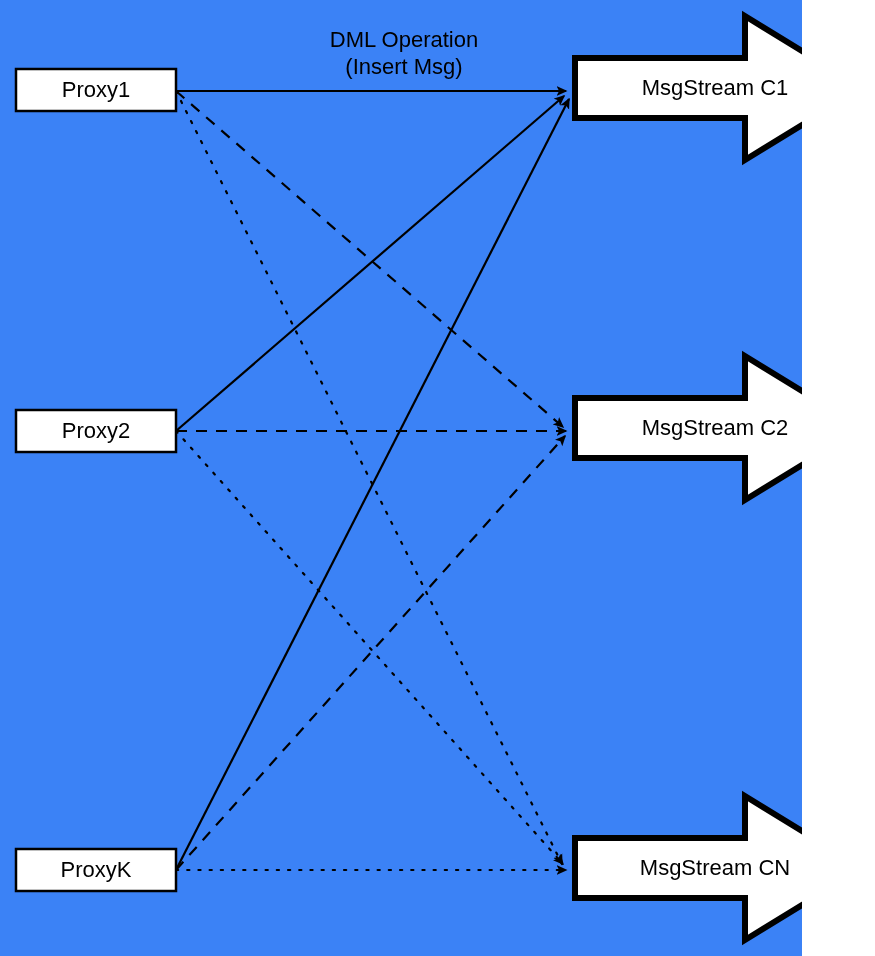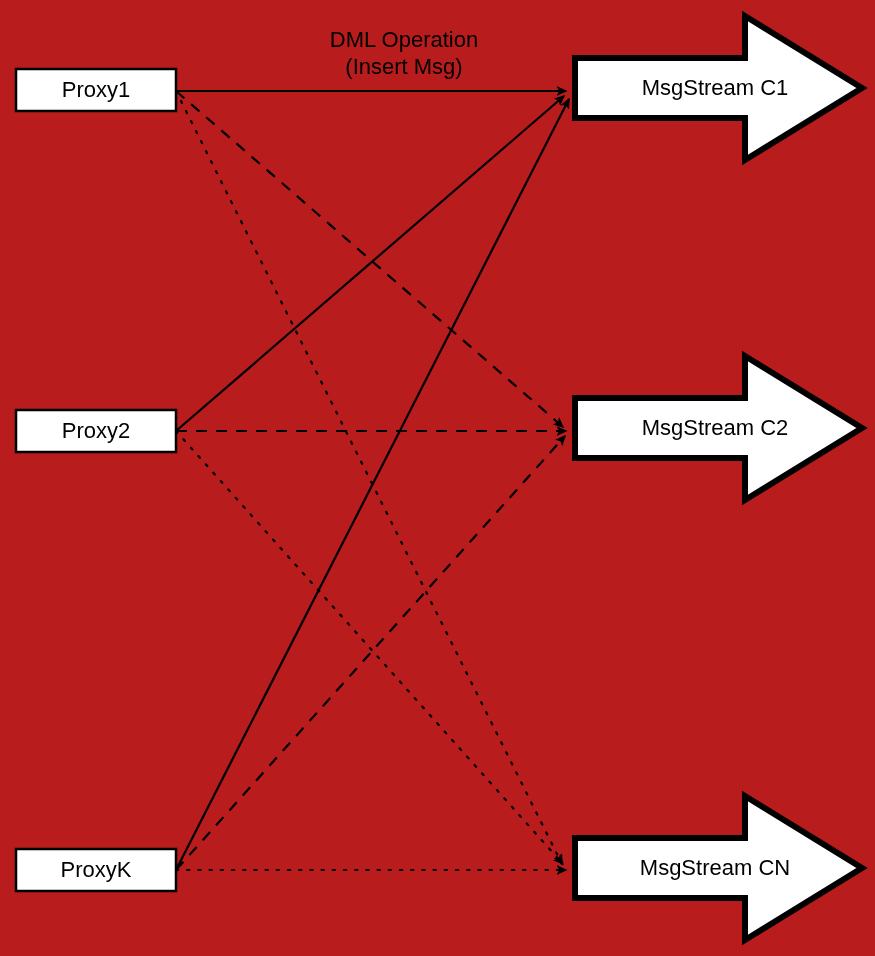--- a/index.html
+++ b/index.html
@@ -5,23 +5,23 @@
   html, body {
     margin: 0;
     padding: 0;
     background: #ffffff;
   }
   body {
     font-family: "Liberation Sans", sans-serif;
   }
   #diagram-root {
     position: relative;
-    width: 875px;
+    width: 802px;
     height: 956px;
-    background: #b91c1c;
+    background: #3b82f6;
     overflow: hidden;
   }
   #diagram-svg {
     position: absolute;
     top: 0;
     left: 0;
     width: 875px;
     height: 956px;
     display: block;
   }

